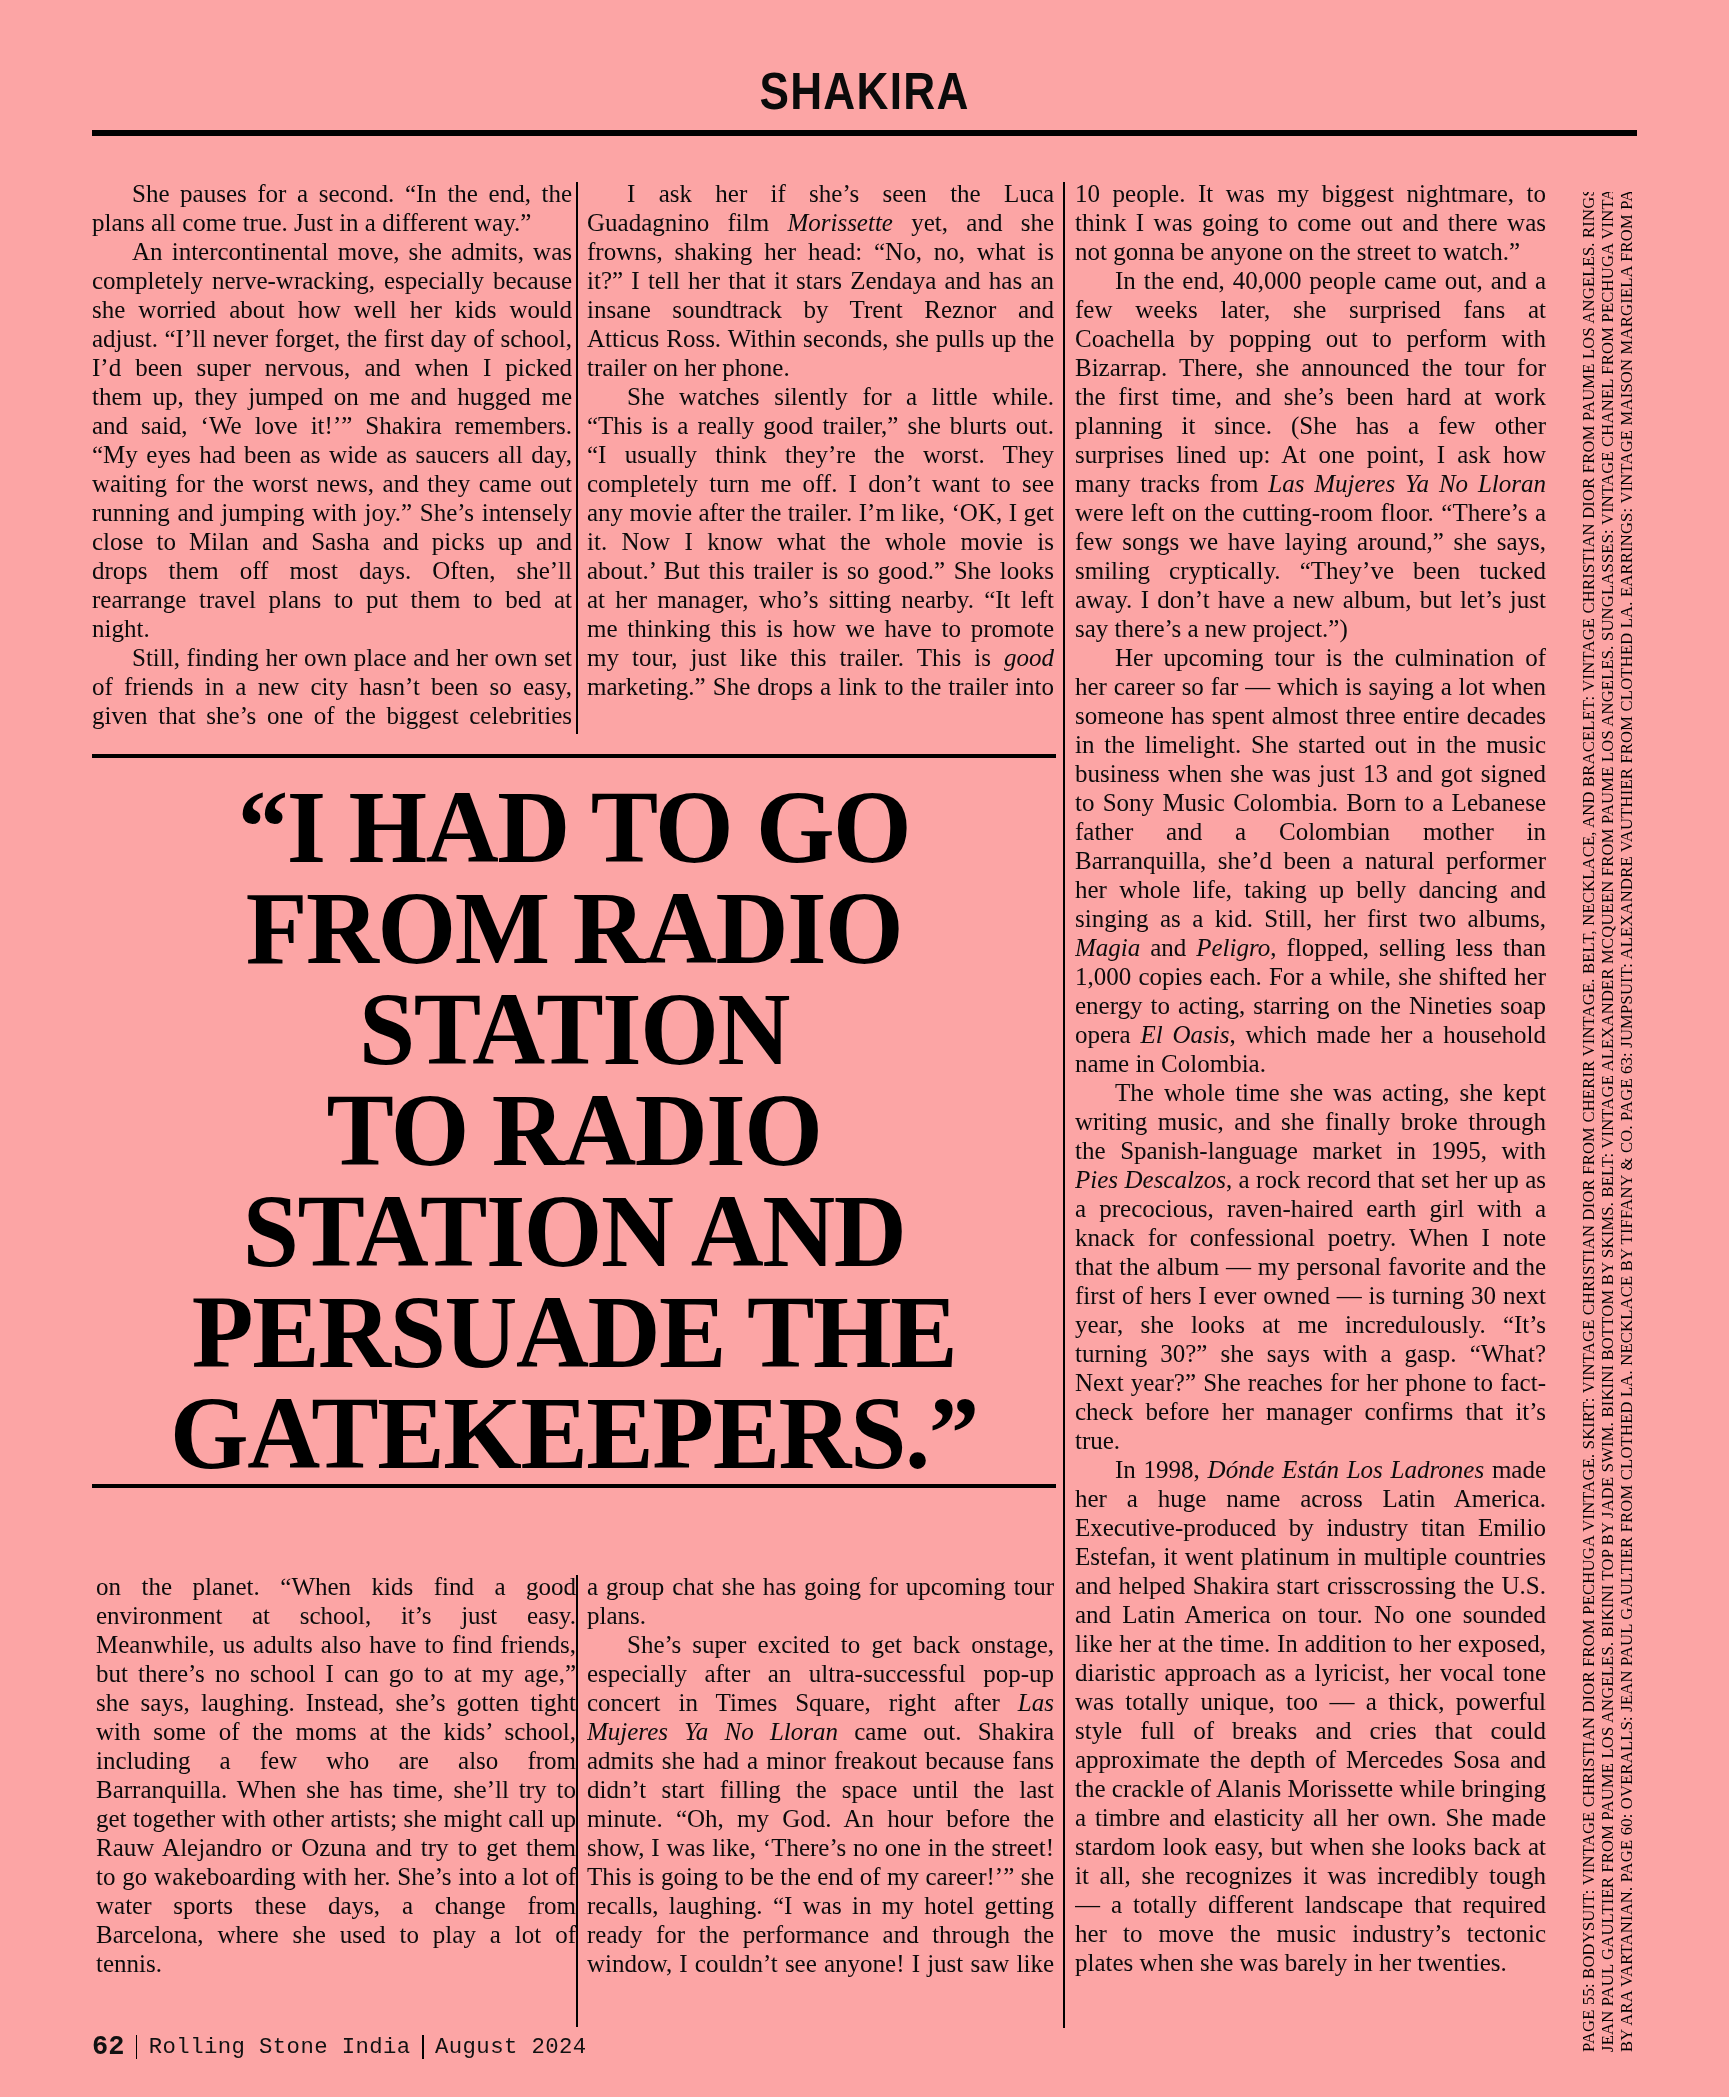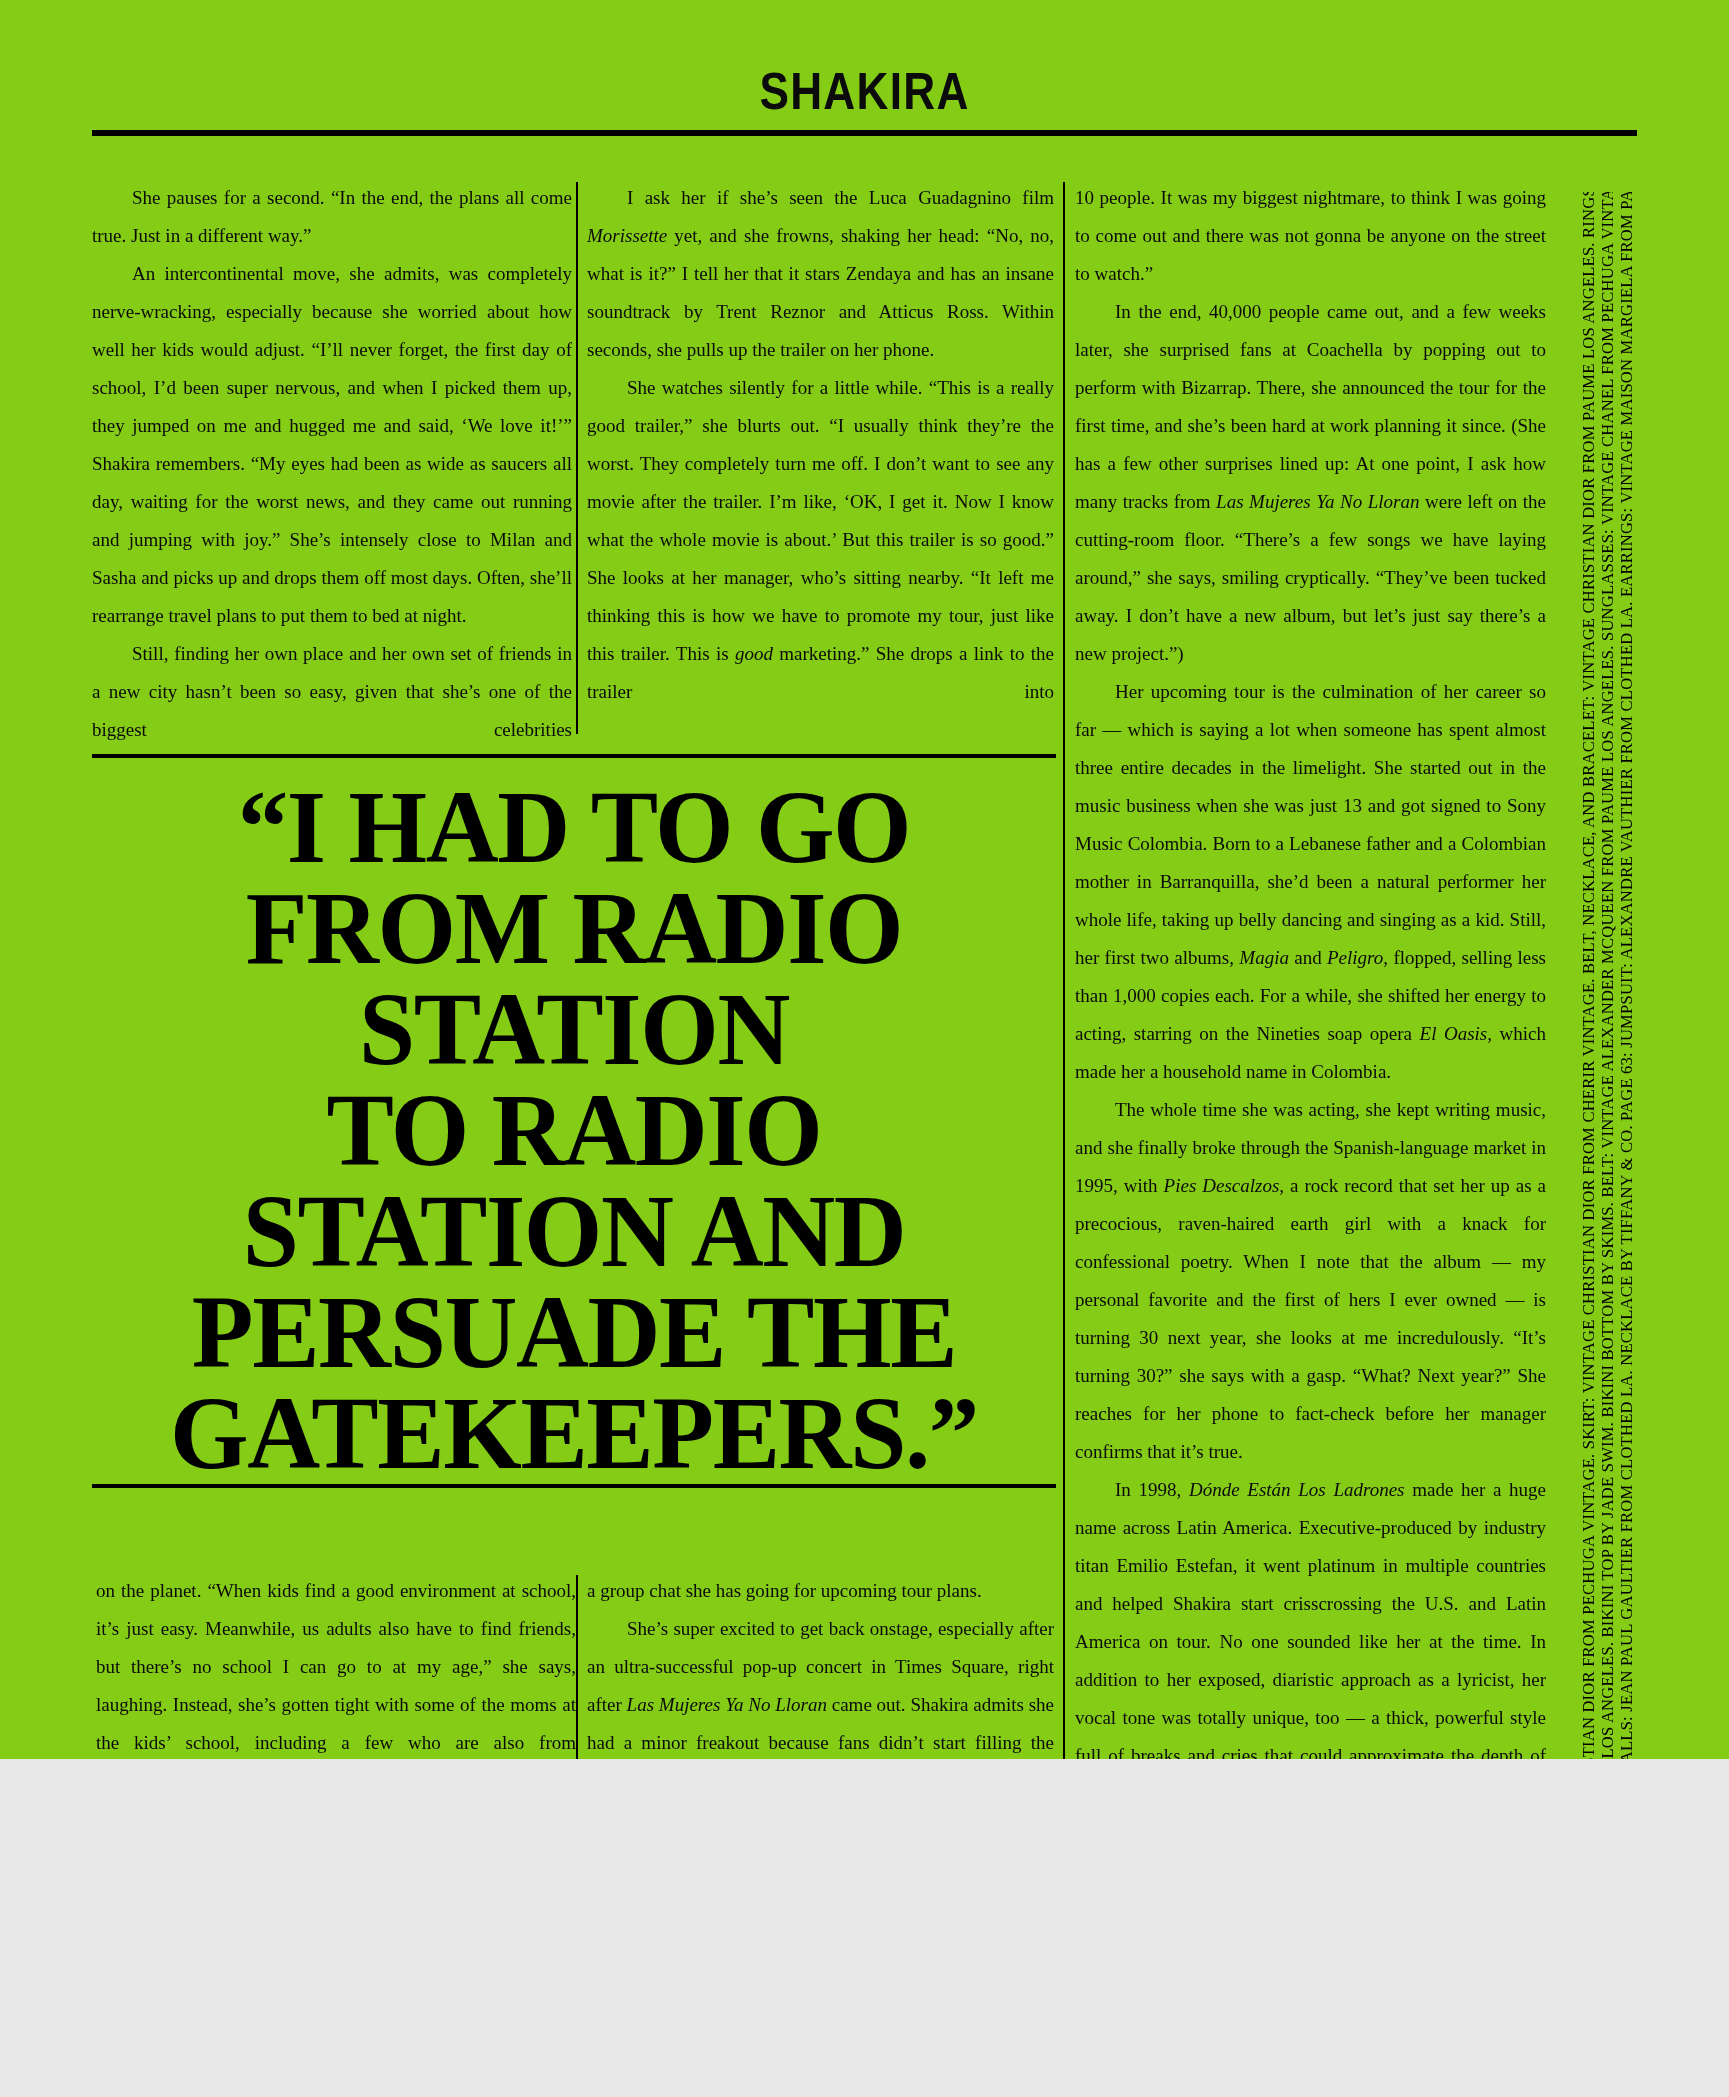--- a/index.html
+++ b/index.html
@@ -1,39 +1,39 @@
 <!DOCTYPE html>
 <html style="font-size:11.5px"><head>
 <meta charset="utf-8">
 <style>
   html,body{margin:0;padding:0;background:#e8e8e8;}
   .page{
     position:relative;
-    width:1729px;height:1759px;
-    background:#84cc16;
+    width:1729px;height:2097px;
+    background:#fca5a5;
     color:#0b0b0b;
     font-family:"Liberation Serif", serif;
     overflow:hidden;
   }
   .title{
     position:absolute;left:0;right:0;top:61px;
     text-align:center;
     font-family:"Liberation Sans", sans-serif;
     font-weight:700;
     font-size:48px;
     letter-spacing:1.4px;
     transform:scale(0.92,1.08);
     transform-origin:center top;
   }
   .hr{position:absolute;background:#000;}
   .vr{position:absolute;background:#000;width:2.2px;}
   .col{
     position:absolute;
-    font-size:19px;
-    line-height:38px;
+    font-size:25px;
+    line-height:29px;
     overflow:hidden;
   }
   .para{margin:0;text-align:justify;}
   .para.ind{text-indent:40px;}
   .para.flow{text-align-last:justify;}
   .it{font-style:italic;}
   .pullquote{
     position:absolute;left:92px;top:777px;width:964px;
     text-align:center;
     font-family:"Liberation Serif", serif;

